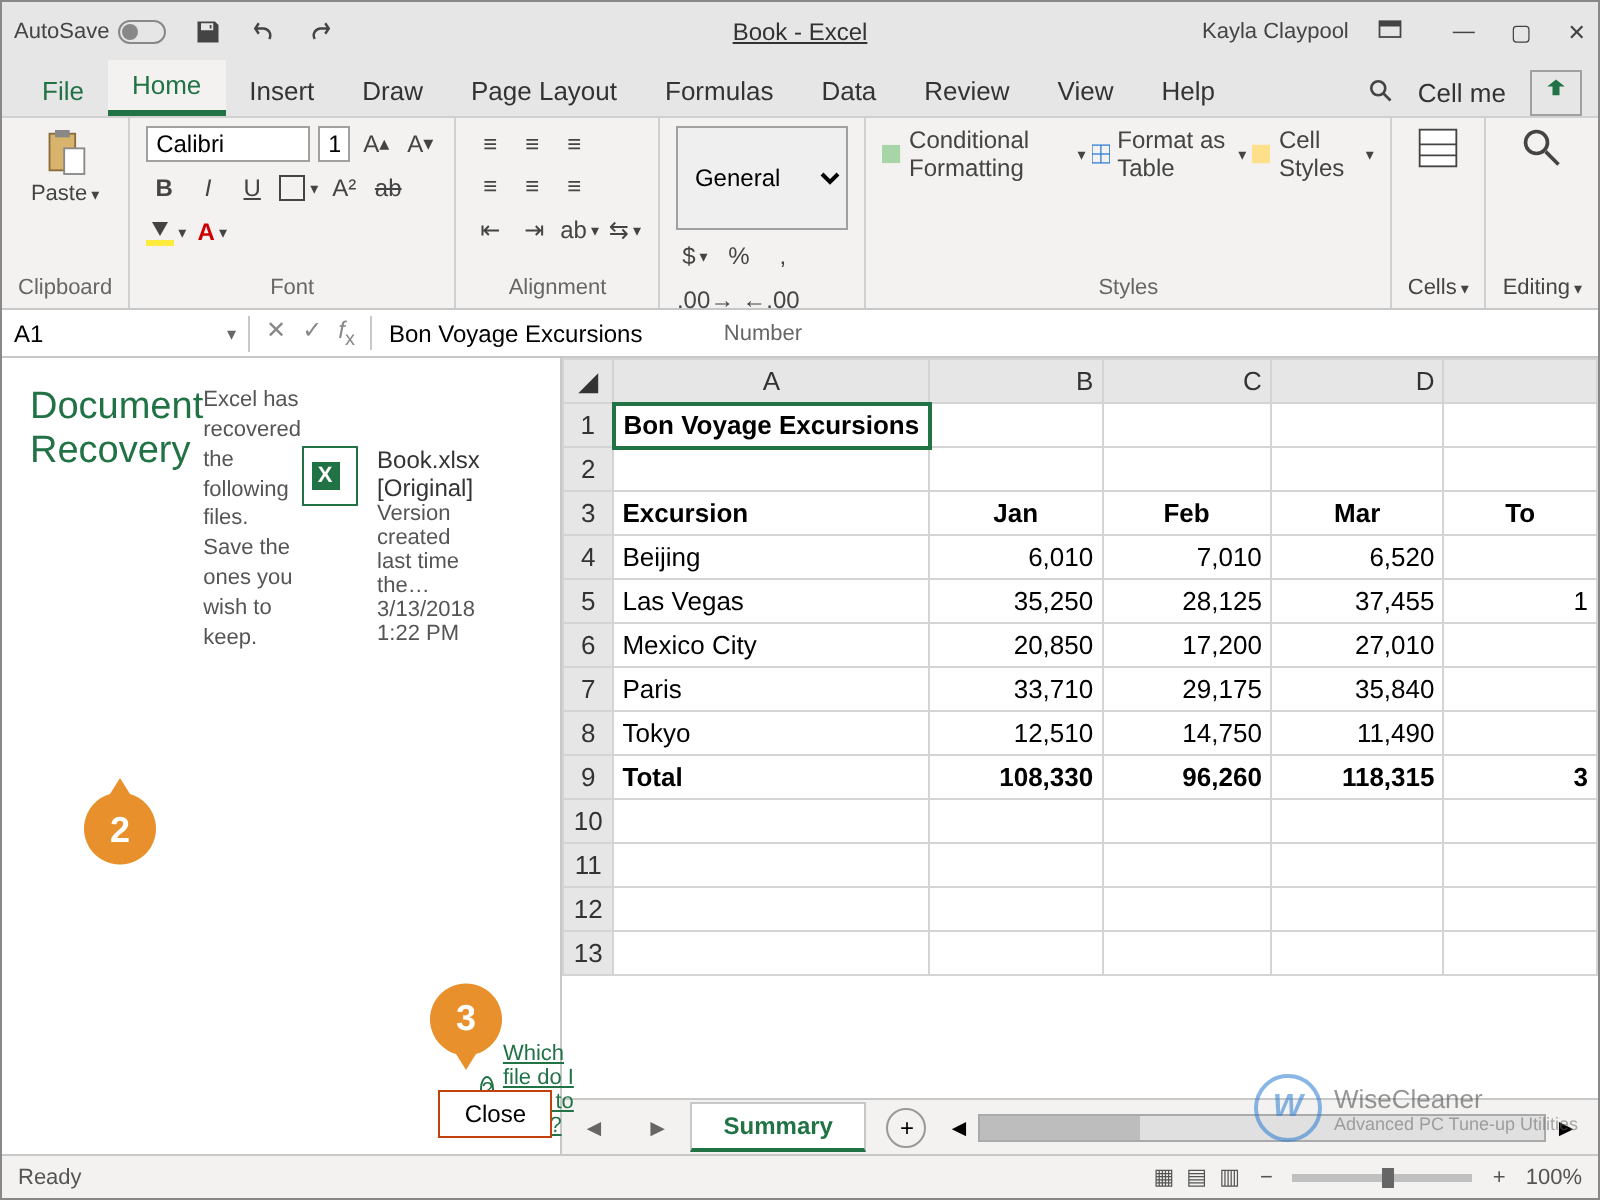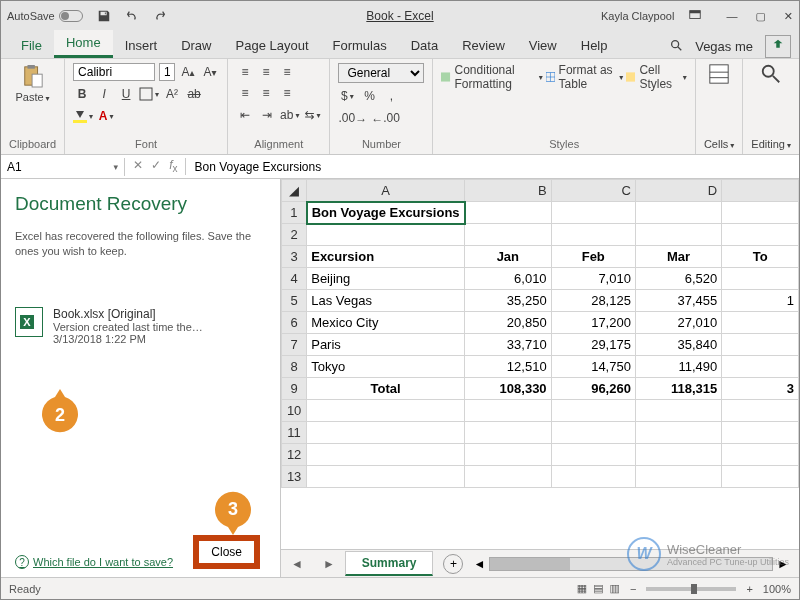--- a/index.html
+++ b/index.html
@@ -33,45 +33,45 @@
 .font-controls { display:flex; flex-direction:column; gap:4px; }
 .font-row { display:flex; gap:4px; align-items:flex-start; }
 .font-row select,.font-row input { font-size:12px; border:1px solid #a0a0a0; background:#fff; padding:1px 4px; }
 .font-name { width:82px; }
 .font-size { width:16px; }
 .btn { min-width:18px; height:18px; display:inline-flex; align-items:center; justify-content:center; font-size:12px; cursor:pointer; }
 .btn svg { width:14px; height:14px; }
 .dropdown-arr::after { content:"▾"; font-size:8px; margin-left:2px; }
 .align-grid { display:grid; grid-template-columns:repeat(3,18px); gap:3px; }
 .num-controls { display:flex; flex-direction:column; gap:4px; }
-.num-controls select { font-size:12px; border:1px solid #a0a0a0; padding:1px 4px; width:86px; }
+.num-controls select { font-size:12px; border:1px solid #a0a0a0; padding:17px 4px; width:86px; }
 .styles-group .style-row { display:flex; flex-direction:row; gap:3px; }
 .style-item { display:flex; align-items:center; gap:4px; font-size:12px; }
 .cells-group,.editing-group { display:flex; flex-direction:column; align-items:center; gap:2px; }
 .cells-group svg,.editing-group svg { width:22px; height:22px; }
 
 
 .formula-bar { height:24px; display:flex; align-items:center; border-bottom:1px solid #c8c8c8; font-size:12px; background:#fff; }
 .name-box { width:124px; border-right:1px solid #c8c8c8; padding:2px 6px; display:flex; align-items:center; justify-content:space-between; }
 .name-box .arr { font-size:9px; color:#666; }
 .formula-ctrls { display:flex; gap:8px; padding:0 8px; border-right:1px solid #c8c8c8; color:#888; }
 .formula-input { flex:1; padding:2px 8px; }
 
 
 .main { display:flex; height:calc(100% - 30px - 28px - 96px - 24px - 22px); }
-.recovery-pane { width:280px; background:#fff; border-right:1px solid #c8c8c8; padding:14px 14px 8px 14px; display:flex; flex-direction:column; position:relative; }
+.recovery-pane { width:280px; background:#fff; border-right:1px solid #c8c8c8; padding:14px 14px 8px 14px; display:flex; flex-direction:row; position:relative; }
 .recovery-pane h2 { font-size:19px; font-weight:400; color:#217346; margin-bottom:14px; }
 .recovery-pane .desc { font-size:11px; color:#555; line-height:1.35; margin-bottom:18px; }
 .recov-item { display:flex; gap:10px; font-size:11px; color:#555;margin-top:30px; }
 .recov-item .xicon { width:28px; height:30px; background:#fff; border:1px solid #217346; position:relative; flex:none; }
 .recov-item .xicon::after { content:"X"; position:absolute; top:7px; left:4px; width:14px; height:14px; background:#217346; color:#fff; font-weight:bold; font-size:11px; display:flex; align-items:center; justify-content:center; }
 .recov-item .fname { color:#333; font-size:12px; }
 .which-link { color:#217346; text-decoration:underline; font-size:11px; cursor:pointer; margin-top:auto; display:flex; align-items:center; gap:4px; }
 .which-link .qmark { width:14px; height:14px; border:1px solid #217346; border-radius:50%; display:inline-flex; align-items:center; justify-content:center; font-size:10px; text-decoration:none; }
-.close-btn { position:absolute; right:20px; bottom:8px; padding:4px 12px; border:6px solid #c2410c; background:#fff; font-size:12px; cursor:pointer; }
+.close-btn { position:absolute; right:4px; bottom:8px; padding:4px 12px; border:1px solid #c2410c; background:#fff; font-size:12px; cursor:pointer; }
 .callout-2 { position:absolute; left:40px; top:210px; }
 .callout-3 { position:absolute; right:28px; bottom:42px; }
 .callout { width:38px; height:46px; }
 .callout svg { width:100%; height:100%; }
 
 
 .grid-wrap { flex:1; display:flex; flex-direction:column; overflow:hidden; }
 .sheet { flex:1; overflow:hidden; font-size:13px; }
 table { border-collapse:collapse; width:100%; }
 th,td { border:1px solid #d4d4d4; height:22px; padding:0 4px; white-space:nowrap; }
@@ -152,21 +152,21 @@
   <div class="tab">Formulas</div>
   <div class="tab">Data</div>
   <div class="tab">Review</div>
   <div class="tab">View</div>
   <div class="tab">Help</div>
   <div class="rtab-right">
     <span><svg viewBox="0 0 16 16">
           <circle cx="7" cy="7" r="4" fill="none" stroke="#444" stroke-width="1.5"></circle>
           <line x1="10" y1="10" x2="14" y2="14" stroke="#444" stroke-width="1.5"></line>
         </svg></span>
-    <span>Vegas me</span>
+    <span>Cell me</span>
     <span style="border:1px solid #a0a0a0;padding:2px 5px;"><svg viewBox="0 0 16 16">
           <path fill="#217346" d="M8 2l5 4H10v5H6V6H3z"></path>
         </svg></span>
   </div>
 </div>
 
 <div class="ribbon">
   <div class="group clipboard-group">
     <div class="big">
       <svg viewBox="0 0 24 28">
@@ -413,21 +413,21 @@
         <tr>
               <th class="rowhdr">8</th>
               <td>Tokyo</td>
               <td class="colNum">12,510</td>
               <td class="colNum">14,750</td>
               <td class="colNum">11,490</td>
               <td class="colNum"></td>
             </tr>
         <tr>
               <th class="rowhdr">9</th>
-              <td class="bold" style="text-align:center">Total</td>
+              <td class="bold" style="text-align:left">Total</td>
               <td class="bold colNum">108,330</td>
               <td class="bold colNum">96,260</td>
               <td class="bold colNum">118,315</td>
               <td class="bold colNum">3</td>
             </tr>
         <tr>
               <th class="rowhdr">10</th>
               <td></td>
               <td></td>
               <td></td>

